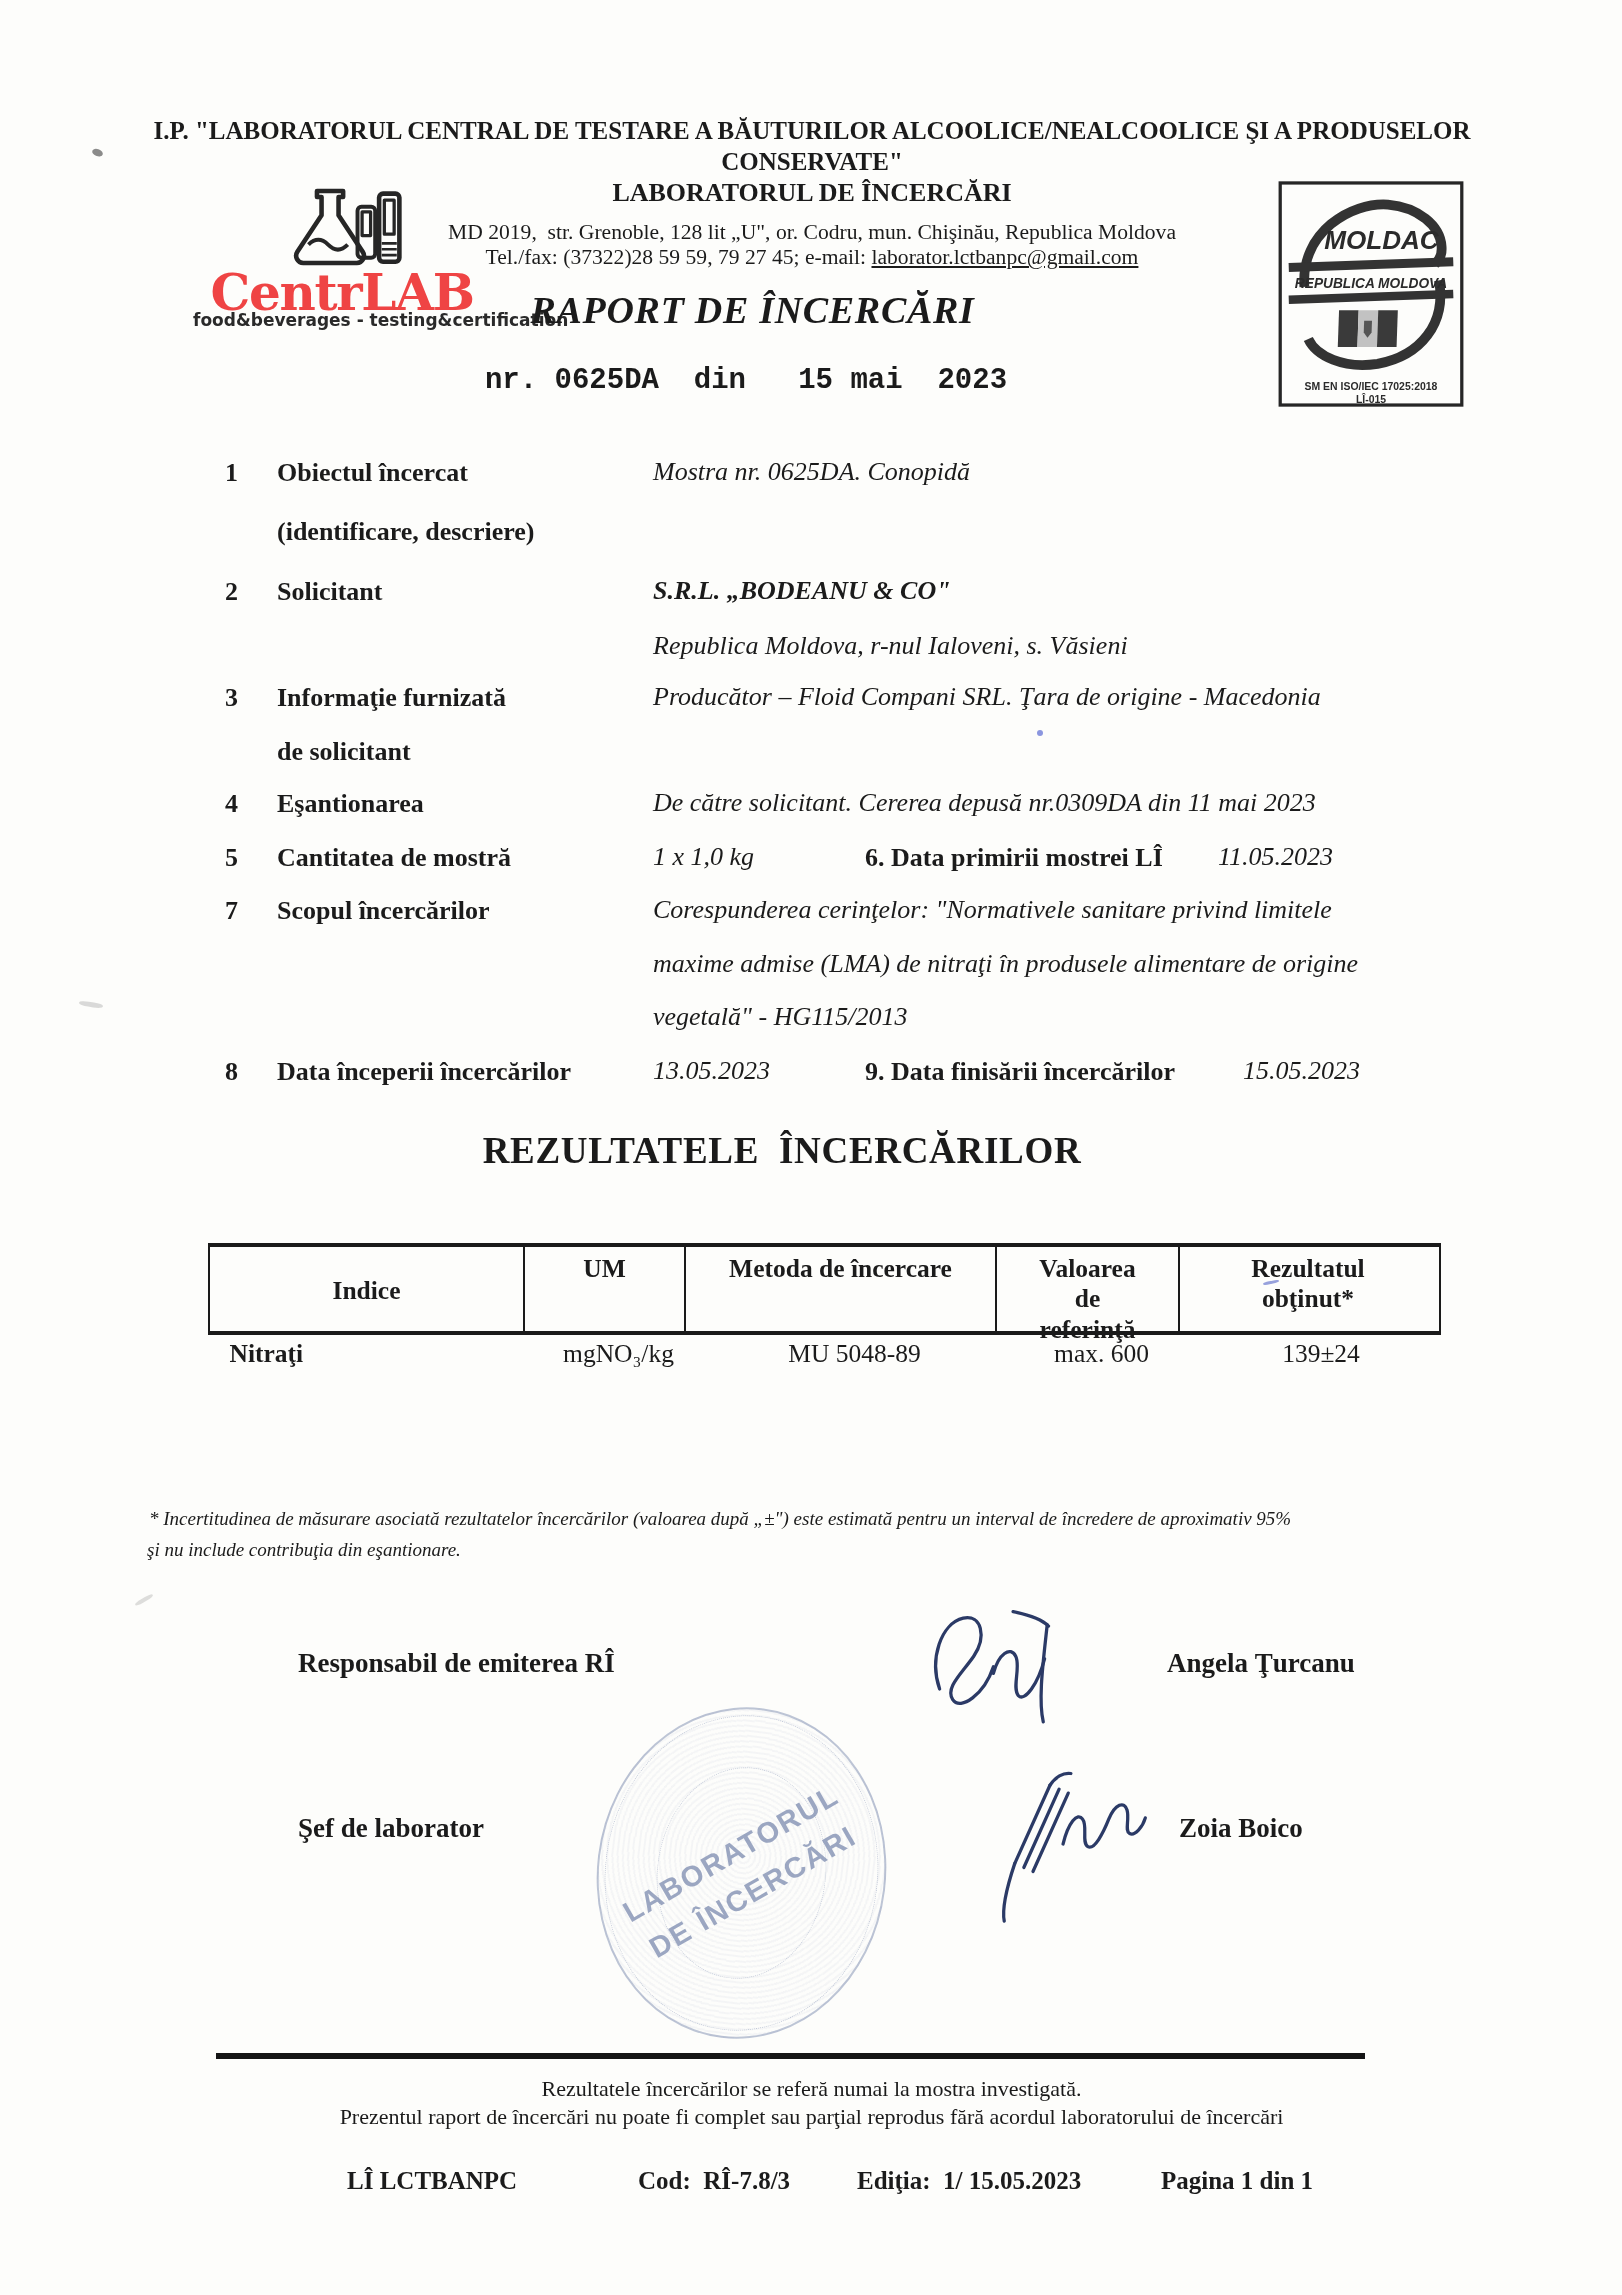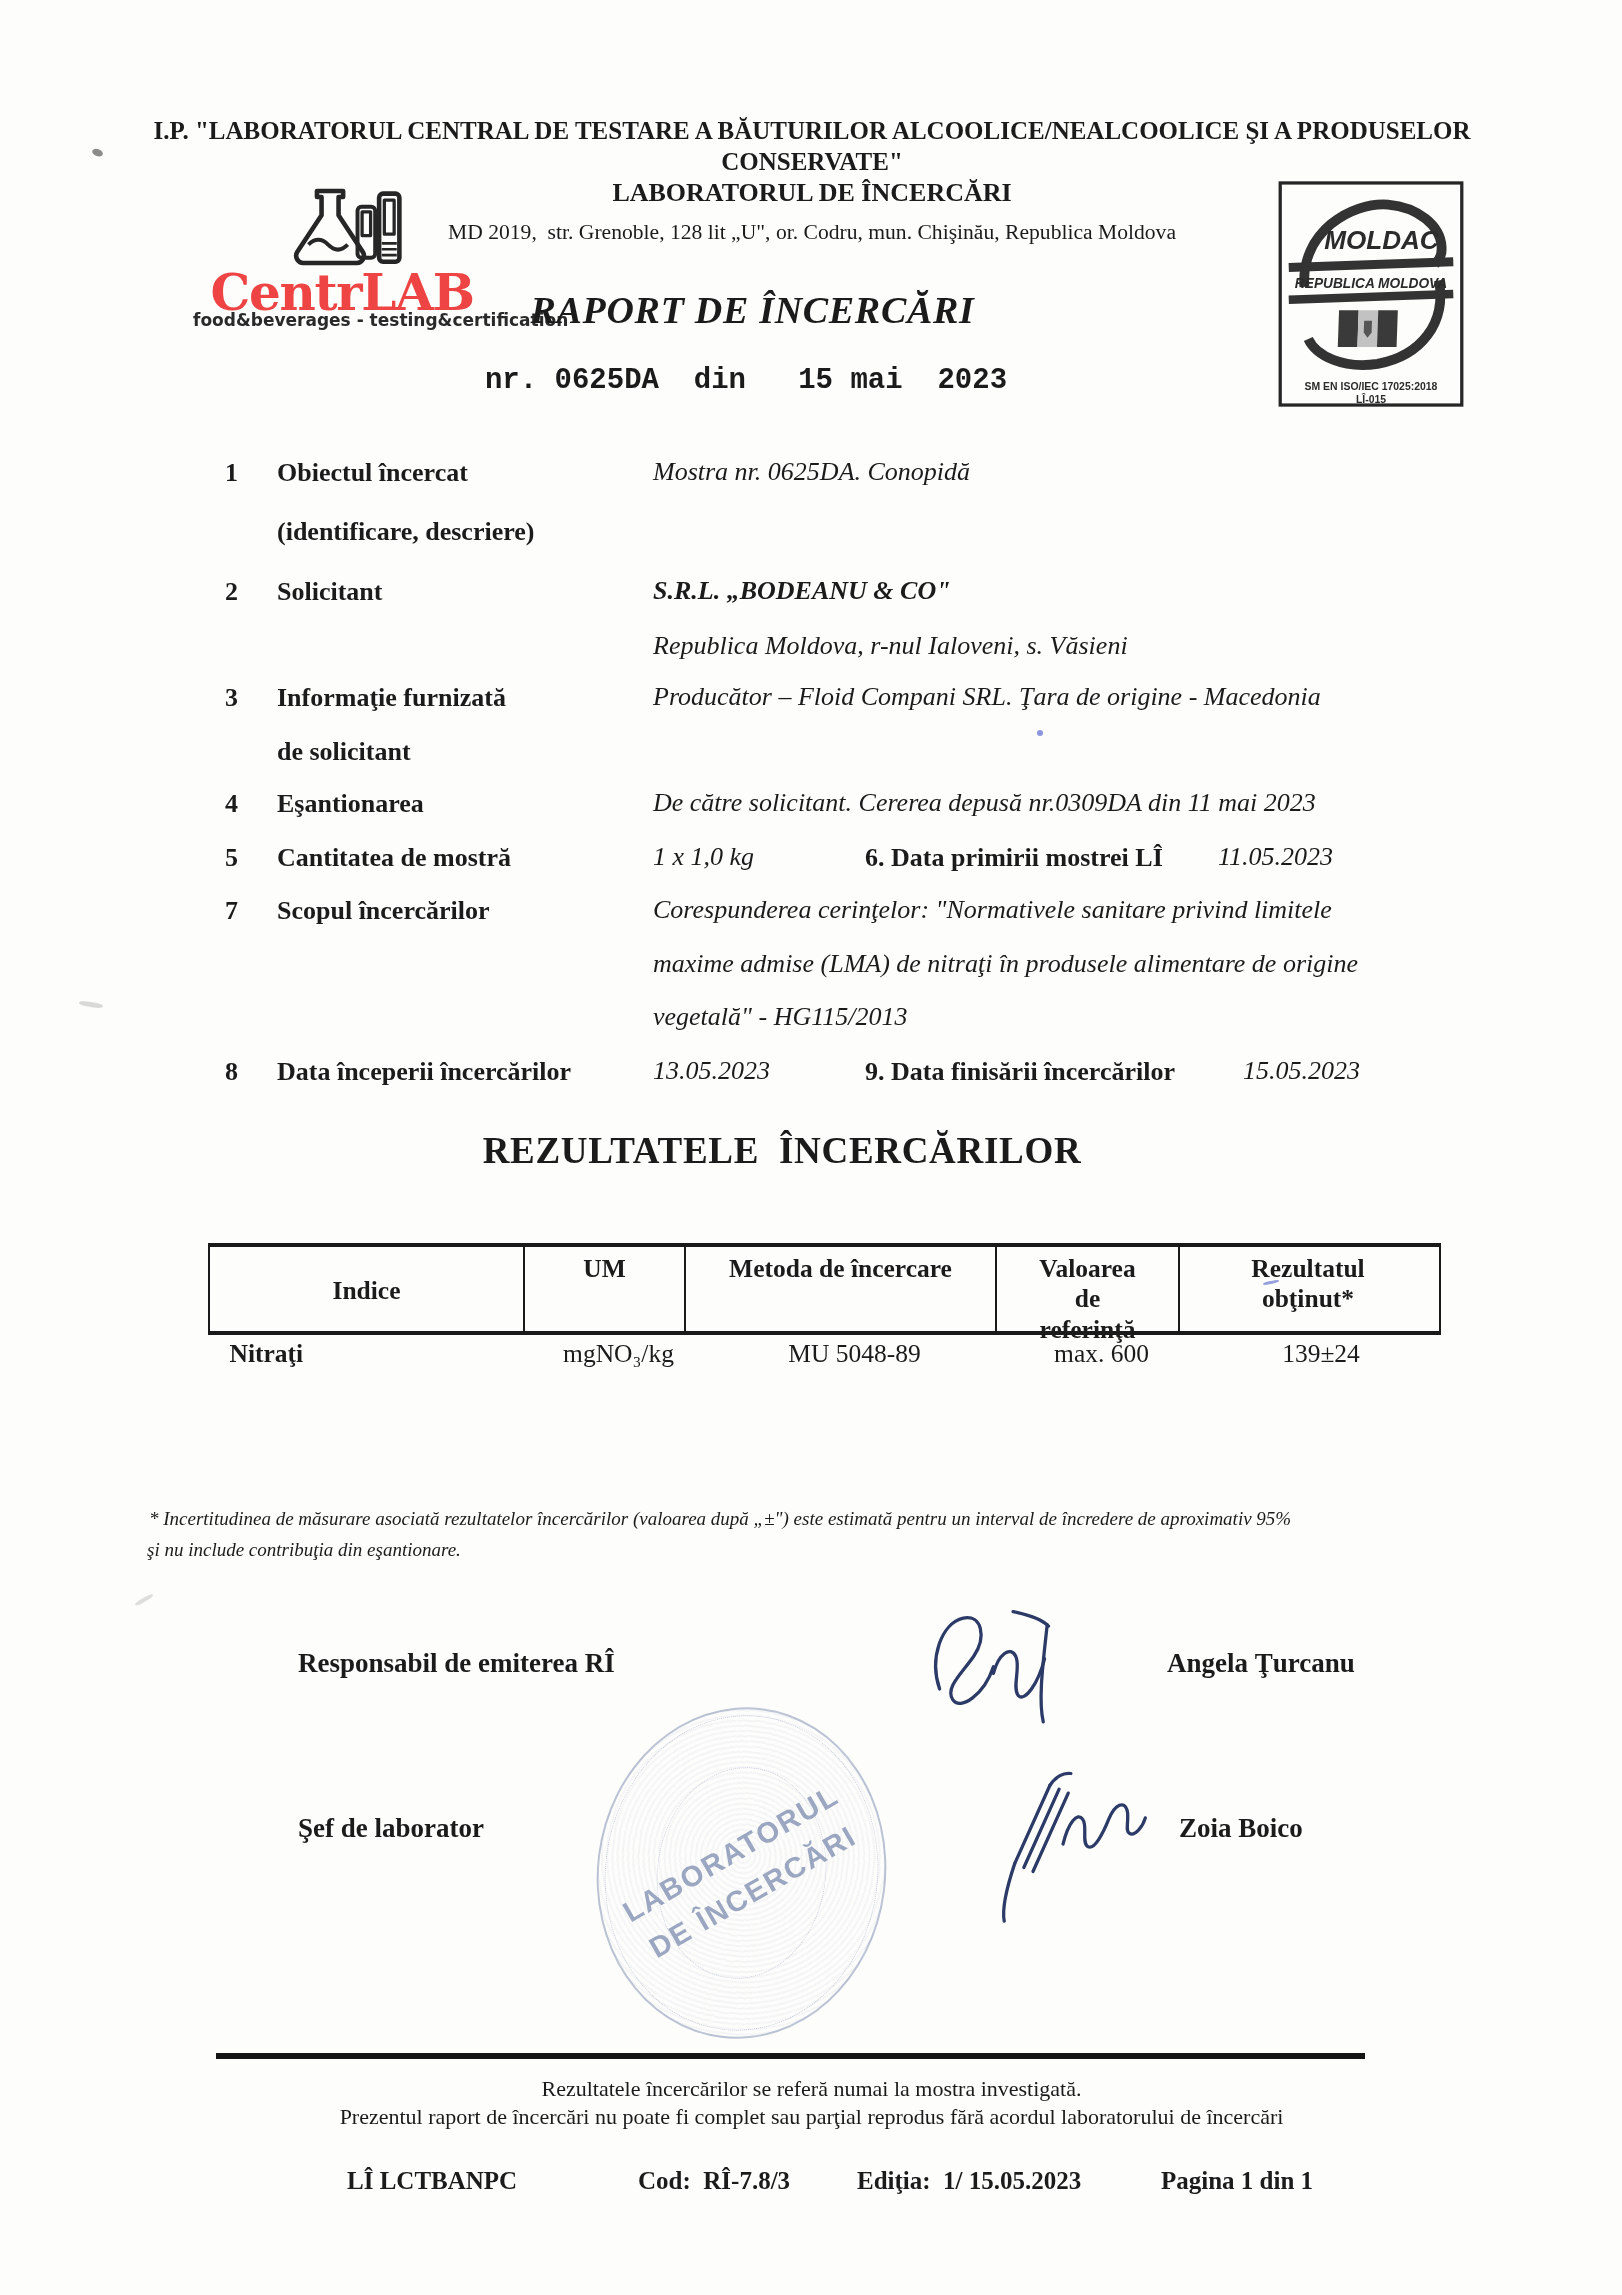--- a/index.html
+++ b/index.html
@@ -73,20 +73,21 @@
 </style>
 </head>
 <body>
 
 <div class="page">
 
   <div class="abs orghead b f38">I.P. "LABORATORUL CENTRAL DE TESTARE A BĂUTURILOR ALCOOLICE/NEALCOOLICE ŞI A PRODUSELOR</div>
   <div class="abs labname b f38" style="top:148px">CONSERVATE"</div>
   <div class="abs labname b f40">LABORATORUL DE ÎNCERCĂRI</div>
   <div class="abs addr f33 pre">MD 2019,  str. Grenoble, 128 lit „U", or. Codru, mun. Chişinău, Republica Moldova</div>
+  <div class="abs contact f33"><span>Tel./fax: (37322)28 59 59, 79 27 45; e-mail: </span><span class="email">laborator.lctbanpc@gmail.com</span></div>
 
   <svg class="abs clab-icon" width="121" height="82" viewBox="0 0 185 125">
     <g fill="none" stroke="#262626" stroke-width="7" stroke-linejoin="round">
       <path d="M55,6 h40 v9 h-7 v28 l37,56 a11,11 0 0 1 -9,17 h-82 a11,11 0 0 1 -9,-17 l37,-56 v-28 h-7 z"></path>
       <path d="M42,88 c10,-10 20,-10 30,0 c10,10 20,10 30,0" stroke-width="6"></path>
       <rect x="117" y="30" width="27" height="78" rx="6" stroke-width="6"></rect>
       <rect x="124" y="38" width="13" height="36" stroke-width="5"></rect>
       <rect x="150" y="10" width="31" height="104" rx="6"></rect>
       <rect x="158" y="20" width="15" height="52" stroke-width="5"></rect>
       <path d="M154,86 h23 M154,95 h23 M154,104 h23" stroke-width="4"></path>

